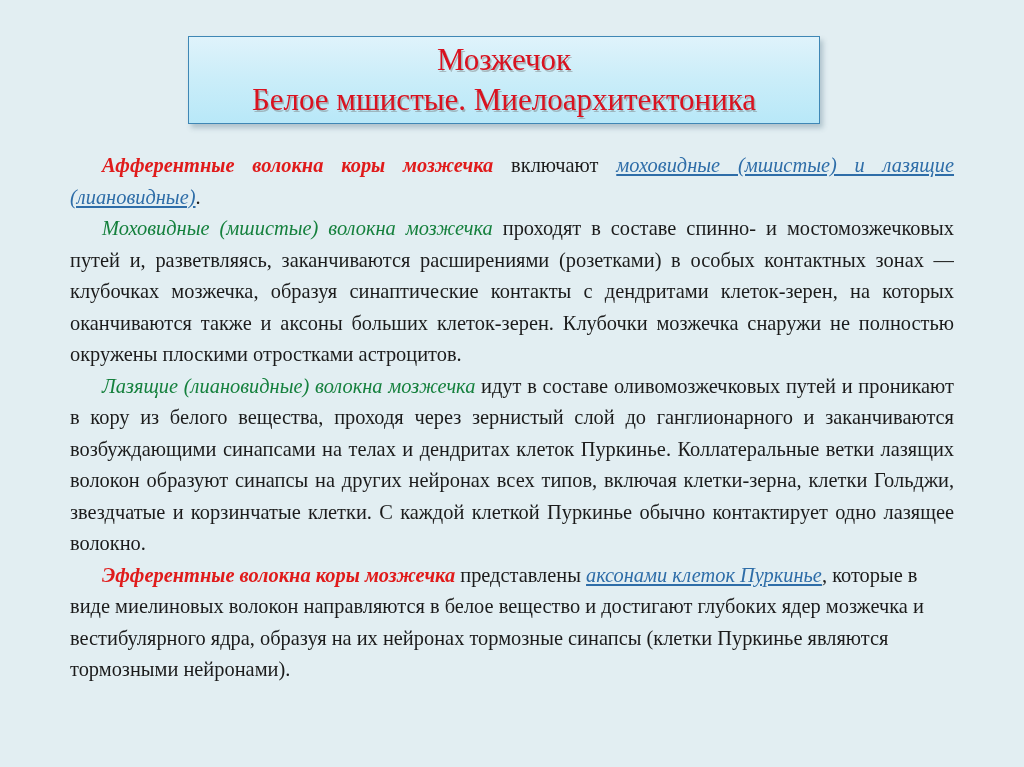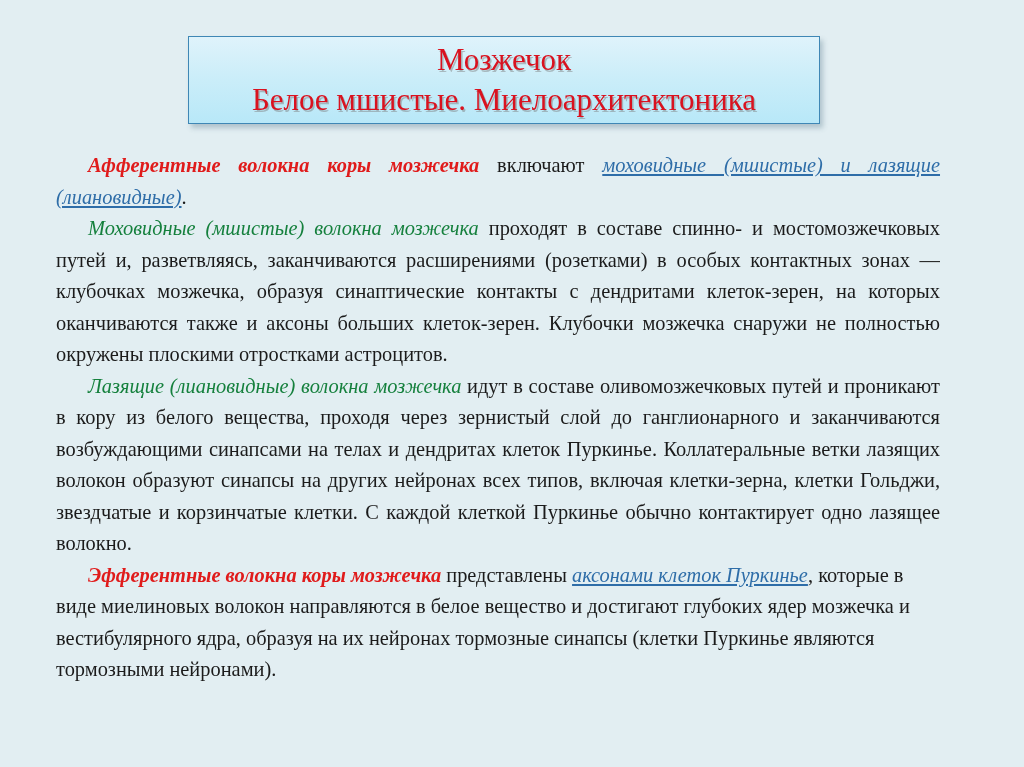--- a/index.html
+++ b/index.html
@@ -48,21 +48,21 @@
     line-height: 1.30;
     font-weight: 400;
     text-align: center;
     white-space: nowrap;
     text-shadow: 1.5px 1.5px 0 rgba(120, 120, 120, 0.45);
   }
 
   
   .body-text {
     position: absolute;
-    left: 56px;
+    left: 70px;
     top: 150px;
     width: 884px;
     color: #1b1b1b;
     font-family: "Liberation Serif", "DejaVu Serif", serif;
     font-size: 20.4px;
     line-height: 31.5px;
     text-align: justify;
     text-justify: inter-word;
     hyphens: none;
   }

